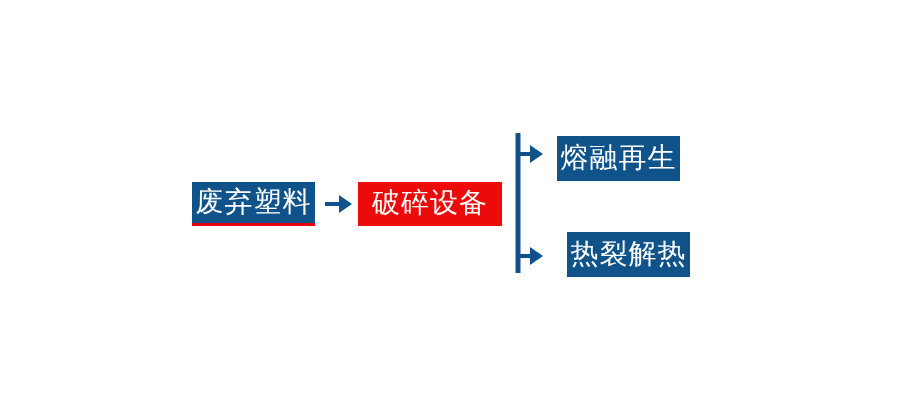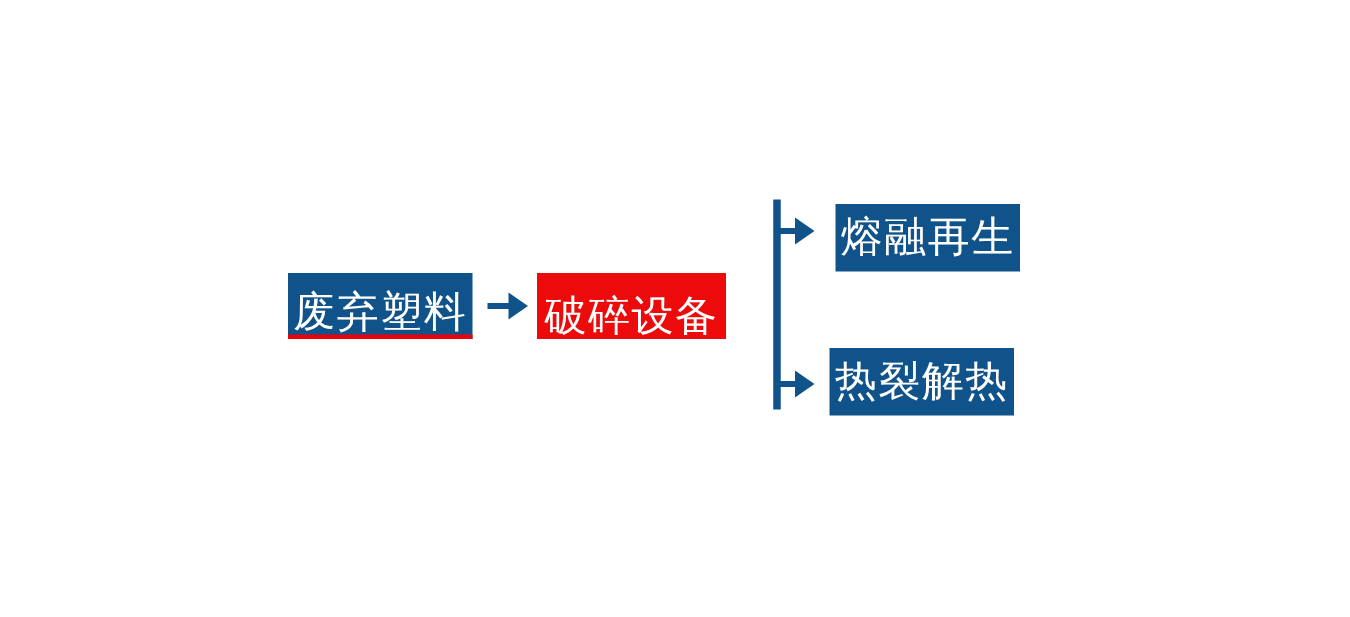--- a/index.html
+++ b/index.html
@@ -43,45 +43,43 @@
   }
 
   
   #node-waste-plastic {
     left: 192px;
     top: 182px;
     width: 123px;
     height: 44px;
     background: #10538a;
     border-bottom: 3px solid #e8000d;
-    align-items: flex-end;
   }
 
   
   #node-crushing-equipment {
     left: 358px;
     top: 182px;
-    width: 126px;
+    width: 144px;
     height: 44px;
     background: #ec0a0a;
-    align-items: flex-end;
   }
 
   
   #node-melt-regeneration {
     left: 557px;
     top: 136px;
     width: 123px;
     height: 45px;
     background: #10538a;
   }
 
   
   #node-pyrolysis {
-    left: 553px;
+    left: 567px;
     top: 232px;
     width: 123px;
     height: 45px;
     background: #10538a;
   }
 
   
   #connectors {
     position: absolute;
     left: 0;

